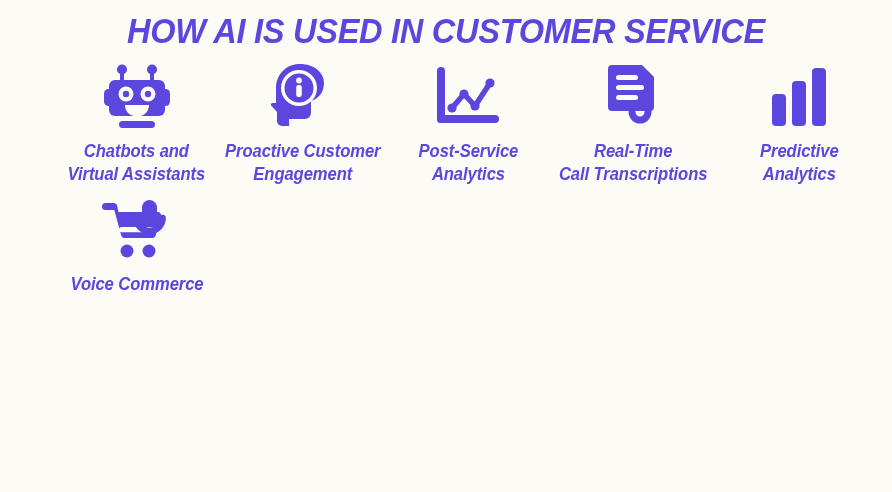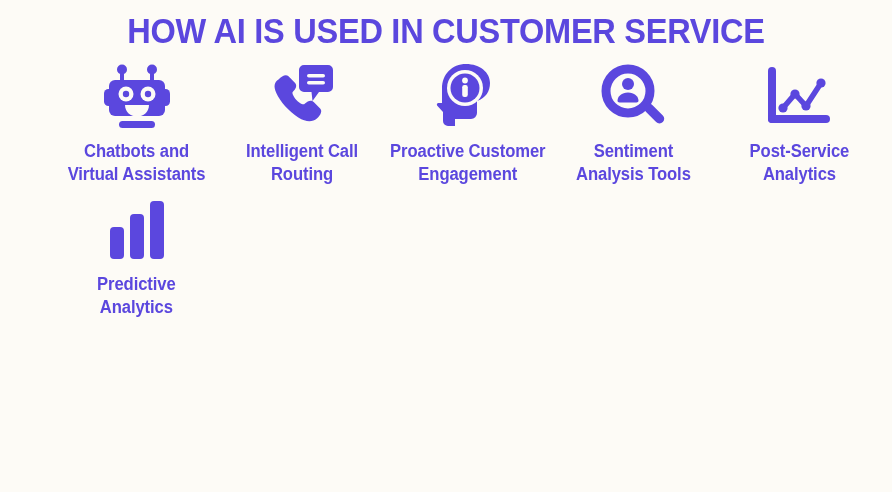--- a/index.html
+++ b/index.html
@@ -14,20 +14,21 @@
     font-family: "Liberation Sans", sans-serif;
     overflow: hidden;
   }
   .infographic {
     width: 892px;
     height: 452px;
     background: #fdfbf6;
     display: flex;
     flex-direction: column;
     box-sizing: border-box;
+    font-style: italic;
   }
   .title {
     text-align: center;
     color: #5b47de;
     font-family: "Liberation Sans", sans-serif;
     font-weight: bold;
     font-size: 35px;
     letter-spacing: -0.3px;
     line-height: 1;
     padding-top: 13px;
@@ -104,67 +105,37 @@
           <g fill="#5b47de">
             <circle cx="25" cy="30" r="3.2"></circle>
             <circle cx="47" cy="30" r="3.2"></circle>
           </g>
         </svg>
       </div>
       <div class="label">Chatbots and
 Virtual Assistants</div>
     </div>
 
-    <div class="cell">
-      <div class="icon-wrap">
-        <svg width="68" height="68" viewBox="0 0 68 68" fill="none">
-          <g fill="#5b47de">
-            <path d="M36 2h24a5 5 0 0 1 5 5v17a5 5 0 0 1-5 5h-9l-6.5 9-1-9H36a5 5 0 0 1-5-5V7a5 5 0 0 1 5-5z"></path>
-          </g>
-          <g fill="#fdfbf6">
-            <rect x="39" y="11" width="18" height="3.6" rx="1.8"></rect>
-            <rect x="39" y="18" width="18" height="3.6" rx="1.8"></rect>
-          </g>
-          <path d="M10.5 16.5c3.5-4 7.6-5.6 10-3.2l6.4 6.4c2.4 2.4 1.2 5.8-1.6 8.6-1 1-1.1 1.6-.5 3.1 1.4 3.6 5.3 7.8 8.9 9.5 1.5.7 2.2.6 3.3-.4 2.9-2.8 6.3-3.9 8.7-1.5l6.4 6.4c2.4 2.4.8 6.5-3.2 10-4.5 3.9-10.9 3.8-18.6-1C21 48.6 12 38.5 8.3 30c-3-7-2-10.7 2.2-13.5z" fill="#5b47de"></path>
-        </svg>
-      </div>
-      <div class="label">Intelligent Call
-Routing</div>
-    </div>
 
     <div class="cell">
       <div class="icon-wrap">
         <svg width="64" height="68" viewBox="0 0 64 68" fill="none">
           <path d="M30 1C16 1 6 11.5 6 25.5V40H2.5c-1.5 0-2.2 1.7-1.2 2.8L7 49v9a5 5 0 0 0 5 5h7v-7h16a6 6 0 0 0 6-6V38c9-3 13-10 13-18C54 9.5 44 1 30 1z" fill="#5b47de"></path>
           <circle cx="29" cy="25" r="18" fill="#fdfbf6"></circle>
           <circle cx="29" cy="25" r="14.5" fill="#5b47de"></circle>
           <g fill="#fdfbf6">
             <circle cx="29" cy="17.5" r="2.9"></circle>
             <rect x="26.2" y="22" width="5.6" height="12" rx="2.2"></rect>
           </g>
         </svg>
       </div>
       <div class="label">Proactive Customer
 Engagement</div>
     </div>
 
-    <div class="cell">
-      <div class="icon-wrap">
-        <svg width="66" height="66" viewBox="0 0 66 66" fill="none">
-          <circle cx="27" cy="27" r="22" stroke="#5b47de" stroke-width="9" fill="none"></circle>
-          <rect x="41.5" y="44.5" width="9.5" height="24" rx="4.75" transform="rotate(-45 41.5 44.5)" fill="#5b47de"></rect>
-          <g fill="#5b47de">
-            <circle cx="27" cy="20" r="6"></circle>
-            <path d="M27 28.5c-6.2 0-10.5 3.8-10.5 8.3 0 1.1.9 1.7 2 1.7h17c1.1 0 2-.6 2-1.7 0-4.5-4.3-8.3-10.5-8.3z"></path>
-          </g>
-        </svg>
-      </div>
-      <div class="label">Sentiment
-Analysis Tools</div>
-    </div>
 
 
 
     <div class="cell">
       <div class="icon-wrap">
         <svg width="66" height="62" viewBox="0 0 66 62" fill="none">
           <g stroke="#5b47de" stroke-width="8" stroke-linecap="round" fill="none">
             <path d="M6 5v48"></path>
             <path d="M6 53h54"></path>
           </g>
@@ -176,32 +147,66 @@
             <circle cx="29" cy="28" r="4.6"></circle>
             <circle cx="40" cy="40" r="4.6"></circle>
             <circle cx="55" cy="17" r="4.6"></circle>
           </g>
         </svg>
       </div>
       <div class="label">Post-Service
 Analytics</div>
     </div>
 
+    <div class="cell">
+      <div class="icon-wrap">
+        <svg width="62" height="66" viewBox="0 0 62 66" fill="none">
+          <path d="M5 5a4 4 0 0 1 4-4h30l12 12v30a4 4 0 0 1-4 4H9a4 4 0 0 1-4-4V5z" fill="#5b47de"></path>
+          <g fill="#fdfbf6">
+            <rect x="13" y="11" width="22" height="5" rx="2.5"></rect>
+            <rect x="13" y="21" width="28" height="5" rx="2.5"></rect>
+            <rect x="13" y="31" width="22" height="5" rx="2.5"></rect>
+          </g>
+          <path d="M45 22v26a8 8 0 0 1-16 0" stroke="#5b47de" stroke-width="7" stroke-linecap="round" fill="none"></path>
+        </svg>
+      </div>
+      <div class="label">Real-Time
+Call Transcriptions</div>
+    </div>
 
 
 
     <div class="cell">
       <div class="icon-wrap">
         <svg width="60" height="62" viewBox="0 0 60 62" fill="none">
           <g fill="#5b47de">
             <rect x="3" y="28" width="14" height="32" rx="4"></rect>
             <rect x="23" y="15" width="14" height="45" rx="4"></rect>
             <rect x="43" y="2" width="14" height="58" rx="4"></rect>
           </g>
         </svg>
       </div>
       <div class="label">Predictive
 Analytics</div>
     </div>
 
+    <div class="cell">
+      <div class="icon-wrap">
+        <svg width="74" height="62" viewBox="0 0 74 62" fill="none">
+          <g fill="#5b47de">
+            <path d="M2 7.5A3.5 3.5 0 0 1 5.5 4h8.2c1.6 0 3 1.1 3.4 2.7L18.5 13H58a3 3 0 0 1 2.9 3.8l-5 19A4 4 0 0 1 52 39H25a4 4 0 0 1-3.9-3.1L14.3 11H5.5A3.5 3.5 0 0 1 2 7.5z"></path>
+            <rect x="19" y="28" width="38" height="5.2" rx="2.6" fill="#fdfbf6"></rect>
+            <circle cx="27" cy="52" r="6.5"></circle>
+            <circle cx="49" cy="52" r="6.5"></circle>
+          </g>
+          <g fill="#5b47de">
+            <rect x="42" y="1" width="15" height="27" rx="7.5"></rect>
+            <path d="M35.5 19a1 1 0 0 1 2 0 12 12 0 0 0 24 0 1 1 0 0 1 2 0 14 14 0 0 1-28 0z" stroke="#5b47de" stroke-width="4.5" fill="none" stroke-linecap="round"></path>
+            <rect x="47" y="30" width="5" height="9" rx="2.5"></rect>
+          </g>
+          <path d="M36 19a13.5 13.5 0 0 0 27 0" stroke="#5b47de" stroke-width="5" fill="none" stroke-linecap="round"></path>
+        </svg>
+      </div>
+      <div class="label">Voice Commerce</div>
+    </div>
 
   </div>
 </div>
 
 </body></html>

